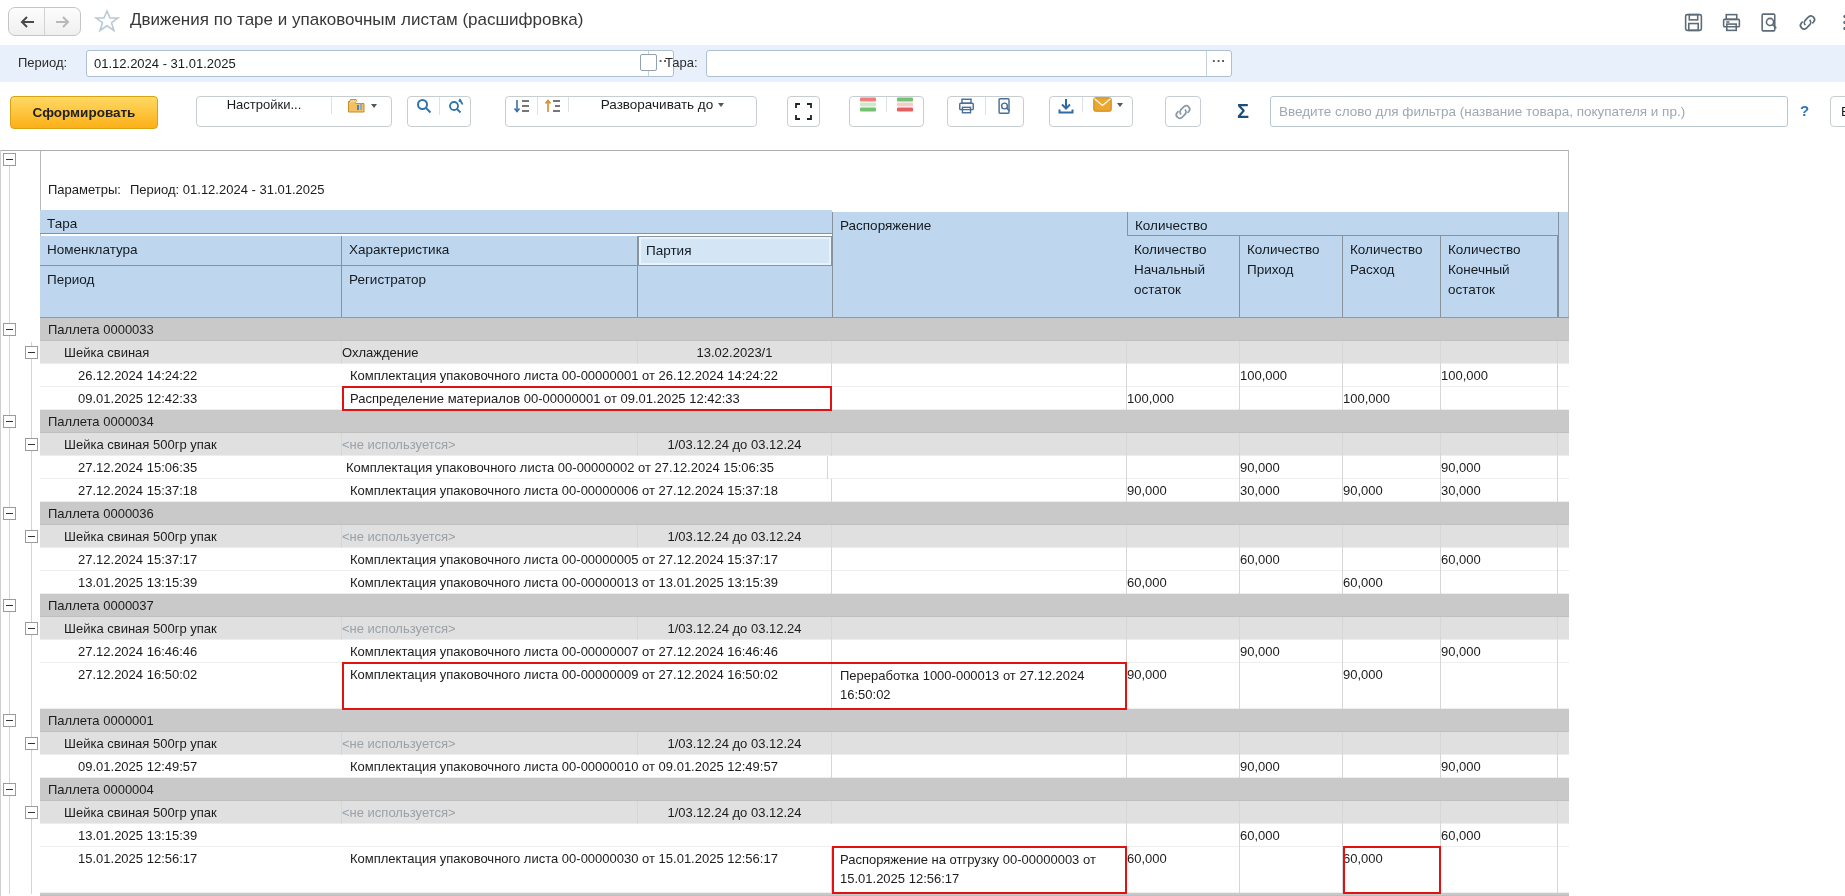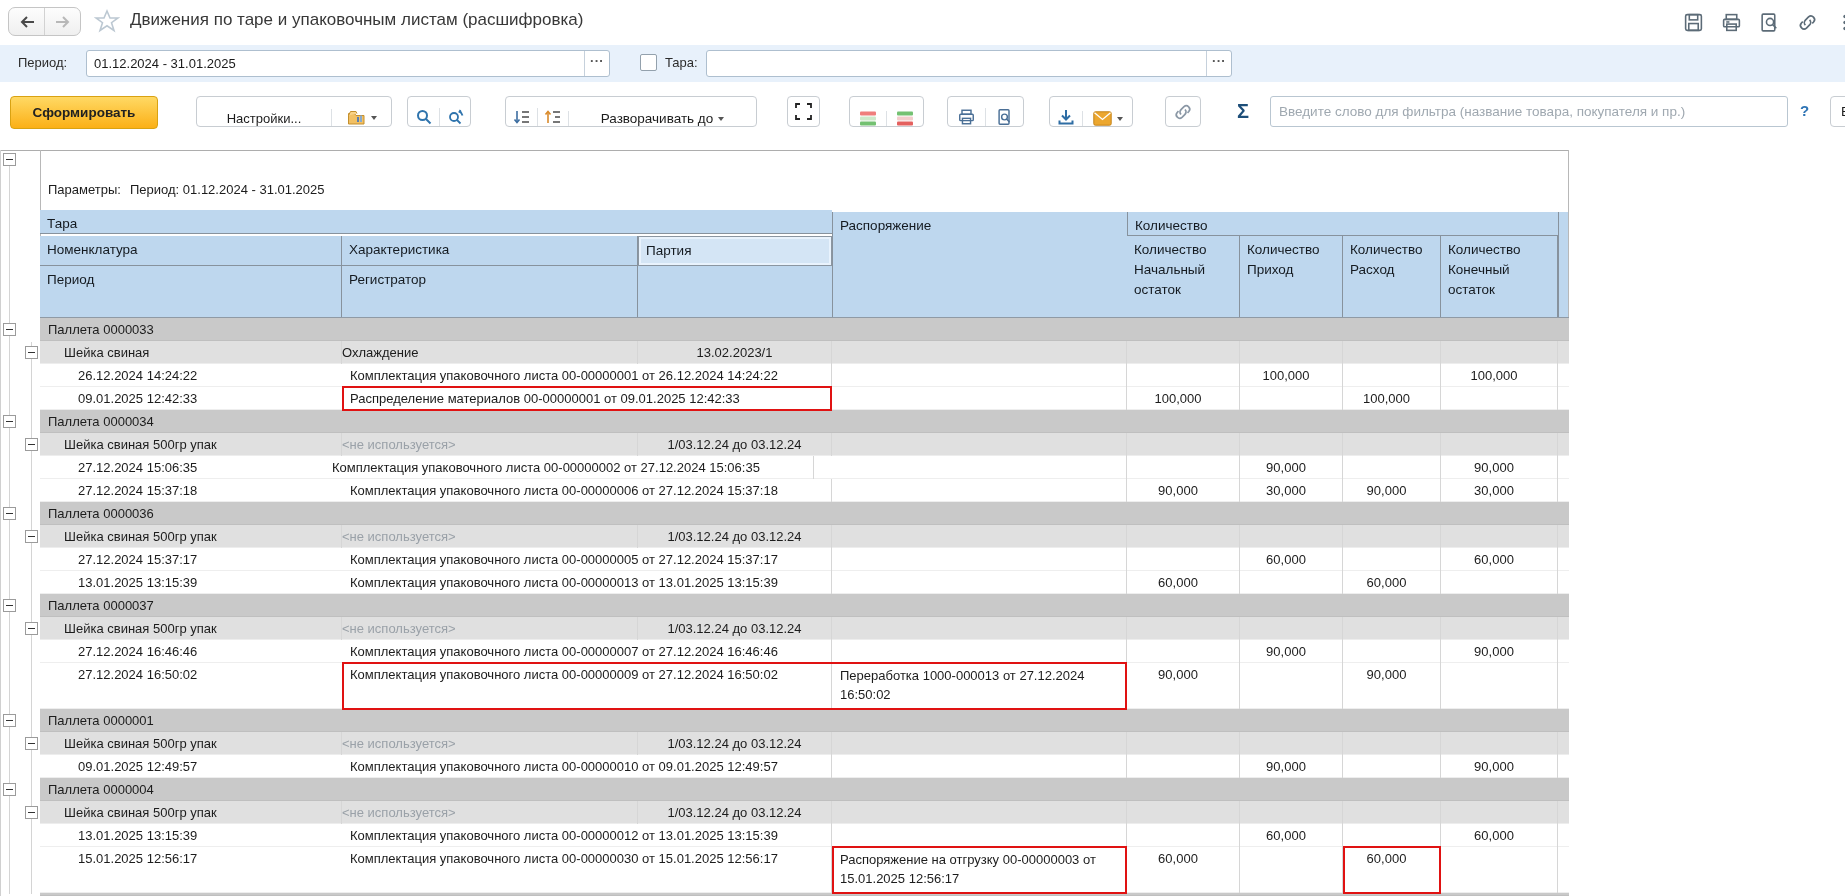--- a/index.html
+++ b/index.html
@@ -22,21 +22,21 @@
   .finput input{border:0;outline:0;flex:1;padding:0 7px;font:13px "Liberation Sans",sans-serif;color:#1a1a1a;background:transparent;min-width:0;}
   .choosebtn{width:24px;border-left:1px solid #c6d1dc;color:#555;display:flex;align-items:flex-start;
              justify-content:center;font-weight:700;letter-spacing:1px;line-height:14px;cursor:pointer;}
   .cbox{position:absolute;top:9px;width:17px;height:17px;border:1px solid #93a1ad;border-radius:2px;background:#fff;box-sizing:border-box;}
   
   .tbar{position:absolute;left:0;top:82px;width:100%;height:62px;background:#fff;}
   .gen{position:absolute;left:10px;top:14px;width:146px;height:31px;background:linear-gradient(#ffd964,#fbb017);
        border:1px solid #d9a212;border-radius:4px;font-weight:700;font-size:13.5px;display:flex;align-items:center;
        justify-content:center;color:#212121;cursor:pointer;}
   .tgrp{position:absolute;top:14px;height:31px;display:flex;border:1px solid #c8cdd2;border-radius:4px;
-        background:#fff;box-sizing:border-box;align-items:flex-end;}
+        background:#fff;box-sizing:border-box;align-items:flex-start;}
   .tgrp>*{display:flex;align-items:center;justify-content:center;box-sizing:border-box;cursor:pointer;}
   .tgrp>* + *{border-left:1px solid #dde1e5;}
   .tbtn-single{position:absolute;top:14px;height:31px;border:1px solid #c8cdd2;border-radius:4px;background:#fff;
         display:flex;align-items:center;justify-content:center;box-sizing:border-box;cursor:pointer;}
   .caret{width:0;height:0;border-left:3.5px solid transparent;border-right:3.5px solid transparent;
          border-top:4px solid #555;margin-left:5px;}
   .sigma{position:absolute;left:1237px;top:18px;font-size:20px;font-weight:700;color:#1d4e79;}
   .filterinput{position:absolute;left:1270px;top:14px;width:518px;height:31px;border:1px solid #b9c6d1;border-radius:3px;
          padding:0 8px;font:13.5px "Liberation Sans",sans-serif;color:#222;box-sizing:border-box;}
   .filterinput::placeholder{color:#9fa8b0;}
@@ -61,21 +61,21 @@
   
   .rows{position:absolute;left:0;top:168px;width:1569px;height:578px;overflow:hidden;}
   .trow{position:relative;width:1781px;box-sizing:border-box;}
   .trow.rn{height:23px;}.trow.rtall{height:46px;}.trow.rpartial{height:3px;}
   .plate{position:absolute;left:40px;right:1px;top:0;bottom:0;}
   .trow.rgroup .plate{background:#c9c9c9;border-bottom:1px solid #bfbfbf;}
   .trow.rsub .plate{background:#e0e0e0;border-bottom:1px solid #ededed;}
   .trow.rdata .plate{background:#fff;border-bottom:1px solid #eeeeee;}
   .cell{position:absolute;top:0;bottom:0;box-sizing:border-box;padding-top:4px;white-space:nowrap;overflow:hidden;font-size:13px;}
   .cell.grid{border-right:1px solid #d6d6d6;}
-  .cell.num{text-align:center;padding-right:10px;}
+  .cell.num{text-align:left;padding-right:10px;}
   .cell.ctr{text-align:center;}
   .cell.muted{color:#9aa1a8;}
   .rtall .cell.wrap{white-space:normal;line-height:19px;padding-top:3px;}
   .redbox{position:absolute;top:-1px;bottom:-1px;border:2px solid #e01212;z-index:5;pointer-events:none;box-sizing:border-box;}
   svg{display:block;}
 </style>
 </head>
 <body>
 
 <div class="screen">
@@ -152,21 +152,21 @@
             <circle cx="10" cy="4" r="1.7"></circle>
             <circle cx="10" cy="10" r="1.7"></circle>
             <circle cx="10" cy="16" r="1.7"></circle>
           </g>
         </svg>
     </div>
   </div>
 
   <div class="fbar">
     <div class="flabel" style="left:18px">Период:</div>
-    <div class="finput" style="left:86px;width:524px">
+    <div class="finput" style="left:86px;width:588px">
       <input value="01.12.2024 - 31.01.2025" style="">
       <div class="choosebtn">...</div>
     </div>
     <div class="cbox" style="left:640px"></div>
     <div class="flabel" style="left:665px">Тара:</div>
     <div class="finput" style="left:706px;width:526px">
       <input value="" style="">
       <div class="choosebtn">...</div>
     </div>
   </div>
@@ -460,21 +460,21 @@
           <div class="cell grid ctr" style="left: 638px; width: 194px;">1/03.12.24 до 03.12.24</div>
           <div class="cell grid" style="left: 832px; width: 295px;"></div>
           <div class="cell grid" style="left: 1127px; width: 113px;"></div>
           <div class="cell grid" style="left: 1240px; width: 103px;"></div>
           <div class="cell grid" style="left: 1343px; width: 98px;"></div>
           <div class="cell grid" style="left: 1441px; width: 117px;"></div>
         </div>
         <div class="trow rdata rn">
           <div class="plate"></div>
           <div class="cell" style="left: 40px; width: 302px; padding-left: 38px;">27.12.2024 15:06:35</div>
-          <div class="cell grid" style="left: 324px; width: 490px; padding-left: 8px;">Комплектация упаковочного листа 00-00000002 от 27.12.2024 15:06:35</div>
+          <div class="cell grid" style="left: 338px; width: 490px; padding-left: 8px;">Комплектация упаковочного листа 00-00000002 от 27.12.2024 15:06:35</div>
           <div class="cell grid" style="left: 832px; width: 295px; padding-left: 8px; padding-right: 8px;"></div>
           <div class="cell grid num" style="left: 1127px; width: 113px;"></div>
           <div class="cell grid num" style="left: 1240px; width: 103px;">90,000</div>
           <div class="cell grid num" style="left: 1343px; width: 98px;"></div>
           <div class="cell grid num" style="left: 1441px; width: 117px;">90,000</div>
         </div>
         <div class="trow rdata rn">
           <div class="plate"></div>
           <div class="cell" style="left: 40px; width: 302px; padding-left: 38px;">27.12.2024 15:37:18</div>
           <div class="cell grid" style="left: 342px; width: 490px; padding-left: 8px;">Комплектация упаковочного листа 00-00000006 от 27.12.2024 15:37:18</div>
@@ -615,21 +615,20 @@
           <div class="cell grid ctr" style="left: 638px; width: 194px;">1/03.12.24 до 03.12.24</div>
           <div class="cell grid" style="left: 832px; width: 295px;"></div>
           <div class="cell grid" style="left: 1127px; width: 113px;"></div>
           <div class="cell grid" style="left: 1240px; width: 103px;"></div>
           <div class="cell grid" style="left: 1343px; width: 98px;"></div>
           <div class="cell grid" style="left: 1441px; width: 117px;"></div>
         </div>
         <div class="trow rdata rn">
           <div class="plate"></div>
           <div class="cell" style="left: 40px; width: 302px; padding-left: 38px;">13.01.2025 13:15:39</div>
-          <div class="cell grid" style="left: 342px; width: 490px; padding-left: 8px;">Комплектация упаковочного листа 00-00000012 от 13.01.2025 13:15:39</div>
           <div class="cell grid" style="left: 832px; width: 295px; padding-left: 8px; padding-right: 8px;"></div>
           <div class="cell grid num" style="left: 1127px; width: 113px;"></div>
           <div class="cell grid num" style="left: 1240px; width: 103px;">60,000</div>
           <div class="cell grid num" style="left: 1343px; width: 98px;"></div>
           <div class="cell grid num" style="left: 1441px; width: 117px;">60,000</div>
         </div>
         <div class="trow rdata rtall">
           <div class="plate"></div>
           <div class="cell" style="left: 40px; width: 302px; padding-left: 38px;">15.01.2025 12:56:17</div>
           <div class="cell grid" style="left: 342px; width: 490px; padding-left: 8px;">Комплектация упаковочного листа 00-00000030 от 15.01.2025 12:56:17</div>

